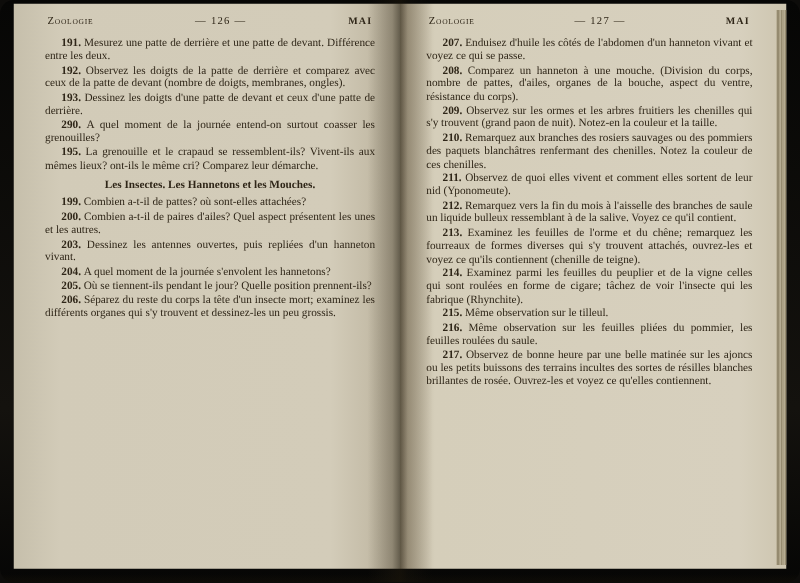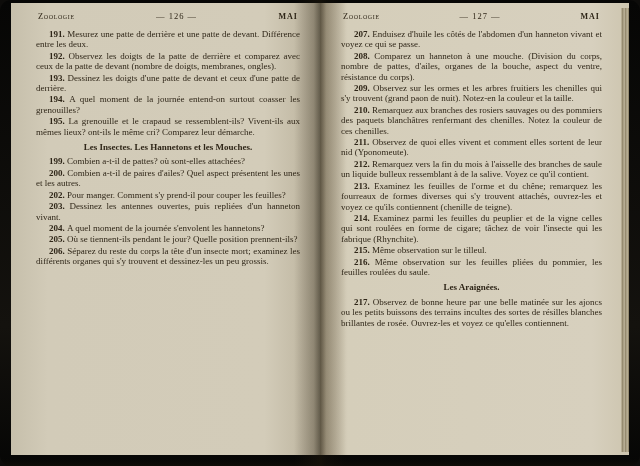--- a/index.html
+++ b/index.html
@@ -48,26 +48,25 @@
       <div class="page-inner">
         <div class="page-header">
           <span class="running">Zoologie</span>
           <span class="pageno">— 126 —</span>
           <span class="month">MAI</span>
         </div>
         <div class="page-body">
             <p class="exercise"><span class="num">191. </span>Mesurez une patte de derrière et une patte de devant. Différence entre les deux.</p>
             <p class="exercise"><span class="num">192. </span>Observez les doigts de la patte de derrière et comparez avec ceux de la patte de devant (nombre de doigts, membranes, ongles).</p>
             <p class="exercise"><span class="num">193. </span>Dessinez les doigts d'une patte de devant et ceux d'une patte de derrière.</p>
-            <p class="exercise"><span class="num">194. </span>A quel moment de la journée entend-on surtout coasser les grenouilles?</p>
+            <p class="exercise"><span class="num">290. </span>A quel moment de la journée entend-on surtout coasser les grenouilles?</p>
             <p class="exercise"><span class="num">195. </span>La grenouille et le crapaud se ressemblent-ils? Vivent-ils aux mêmes lieux? ont-ils le même cri? Comparez leur démarche.</p>
             <div class="section-heading">Les Insectes. Les Hannetons et les Mouches.</div>
             <p class="exercise"><span class="num">199. </span>Combien a-t-il de pattes? où sont-elles attachées?</p>
             <p class="exercise"><span class="num">200. </span>Combien a-t-il de paires d'ailes? Quel aspect présentent les unes et les autres.</p>
-            <p class="exercise"><span class="num">202. </span>Pour manger. Comment s'y prend-il pour couper les feuilles?</p>
             <p class="exercise"><span class="num">203. </span>Dessinez les antennes ouvertes, puis repliées d'un hanneton vivant.</p>
             <p class="exercise"><span class="num">204. </span>A quel moment de la journée s'envolent les hannetons?</p>
             <p class="exercise"><span class="num">205. </span>Où se tiennent-ils pendant le jour? Quelle position prennent-ils?</p>
             <p class="exercise"><span class="num">206. </span>Séparez du reste du corps la tête d'un insecte mort; examinez les différents organes qui s'y trouvent et dessinez-les un peu grossis.</p>
           </div>
       </div>
     </div>
 
     <div class="page right">
       <div class="page-inner">
@@ -80,21 +79,20 @@
             <p class="exercise"><span class="num">207. </span>Enduisez d'huile les côtés de l'abdomen d'un hanneton vivant et voyez ce qui se passe.</p>
             <p class="exercise"><span class="num">208. </span>Comparez un hanneton à une mouche. (Division du corps, nombre de pattes, d'ailes, organes de la bouche, aspect du ventre, résistance du corps).</p>
             <p class="exercise"><span class="num">209. </span>Observez sur les ormes et les arbres fruitiers les chenilles qui s'y trouvent (grand paon de nuit). Notez-en la couleur et la taille.</p>
             <p class="exercise"><span class="num">210. </span>Remarquez aux branches des rosiers sauvages ou des pommiers des paquets blanchâtres renfermant des chenilles. Notez la couleur de ces chenilles.</p>
             <p class="exercise"><span class="num">211. </span>Observez de quoi elles vivent et comment elles sortent de leur nid (Yponomeute).</p>
             <p class="exercise"><span class="num">212. </span>Remarquez vers la fin du mois à l'aisselle des branches de saule un liquide bulleux ressemblant à de la salive. Voyez ce qu'il contient.</p>
             <p class="exercise"><span class="num">213. </span>Examinez les feuilles de l'orme et du chêne; remarquez les fourreaux de formes diverses qui s'y trouvent attachés, ouvrez-les et voyez ce qu'ils contiennent (chenille de teigne).</p>
             <p class="exercise"><span class="num">214. </span>Examinez parmi les feuilles du peuplier et de la vigne celles qui sont roulées en forme de cigare; tâchez de voir l'insecte qui les fabrique (Rhynchite).</p>
             <p class="exercise"><span class="num">215. </span>Même observation sur le tilleul.</p>
             <p class="exercise"><span class="num">216. </span>Même observation sur les feuilles pliées du pommier, les feuilles roulées du saule.</p>
-            <div class="section-heading">Les Araignées.</div>
             <p class="exercise"><span class="num">217. </span>Observez de bonne heure par une belle matinée sur les ajoncs ou les petits buissons des terrains incultes des sortes de résilles blanches brillantes de rosée. Ouvrez-les et voyez ce qu'elles contiennent.</p>
           </div>
       </div>
       <div class="edge-stack"></div>
     </div>
 
   </div>
   <div class="spine-shadow"></div>
   <div class="bottom-shade"></div>
 </div>

